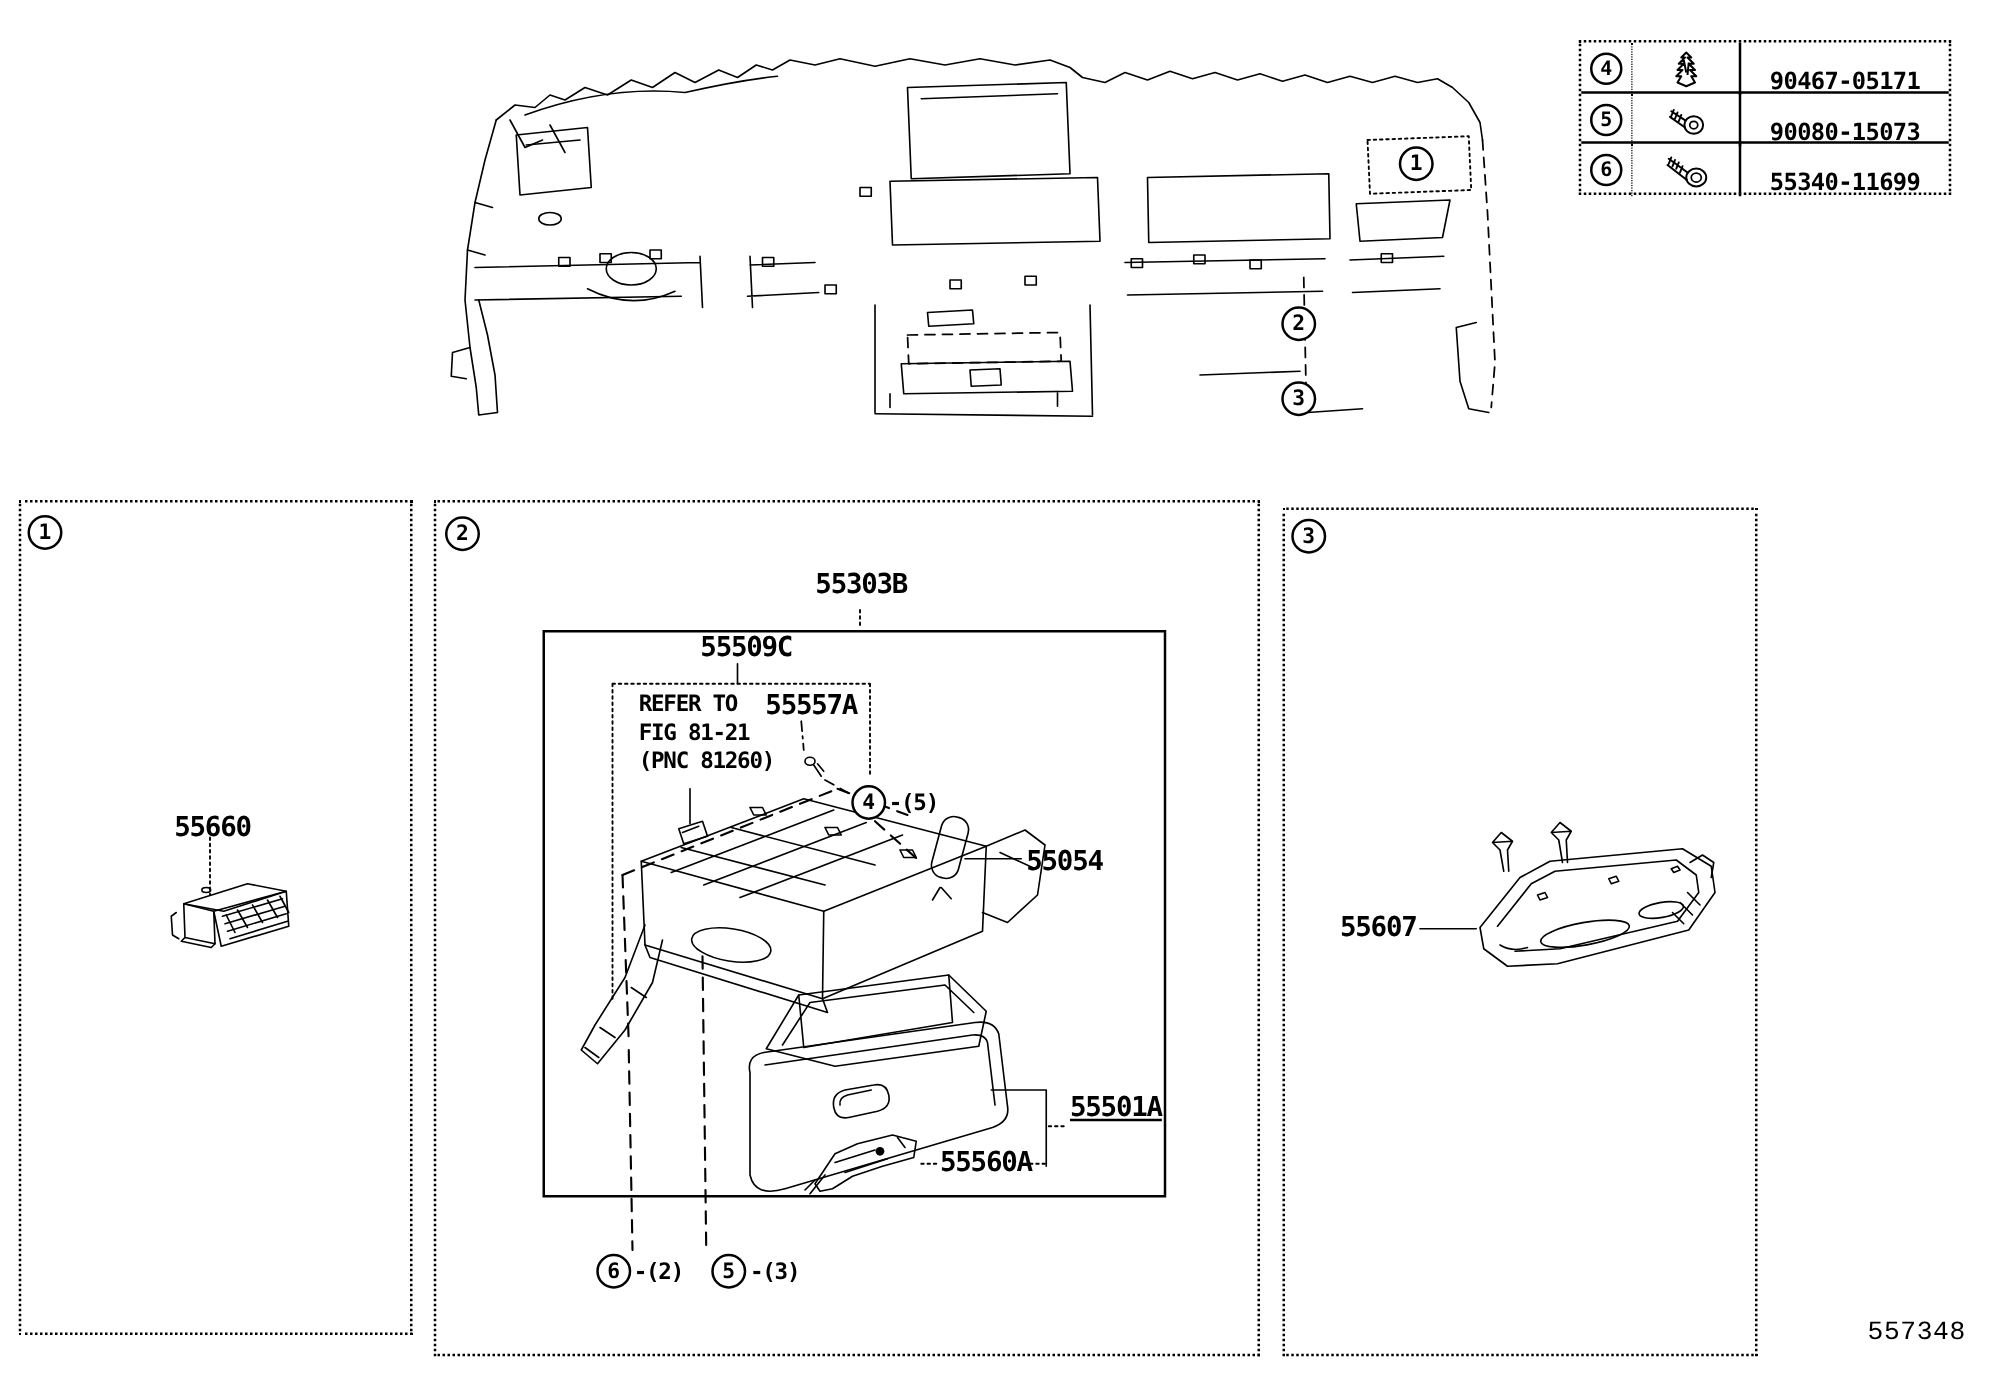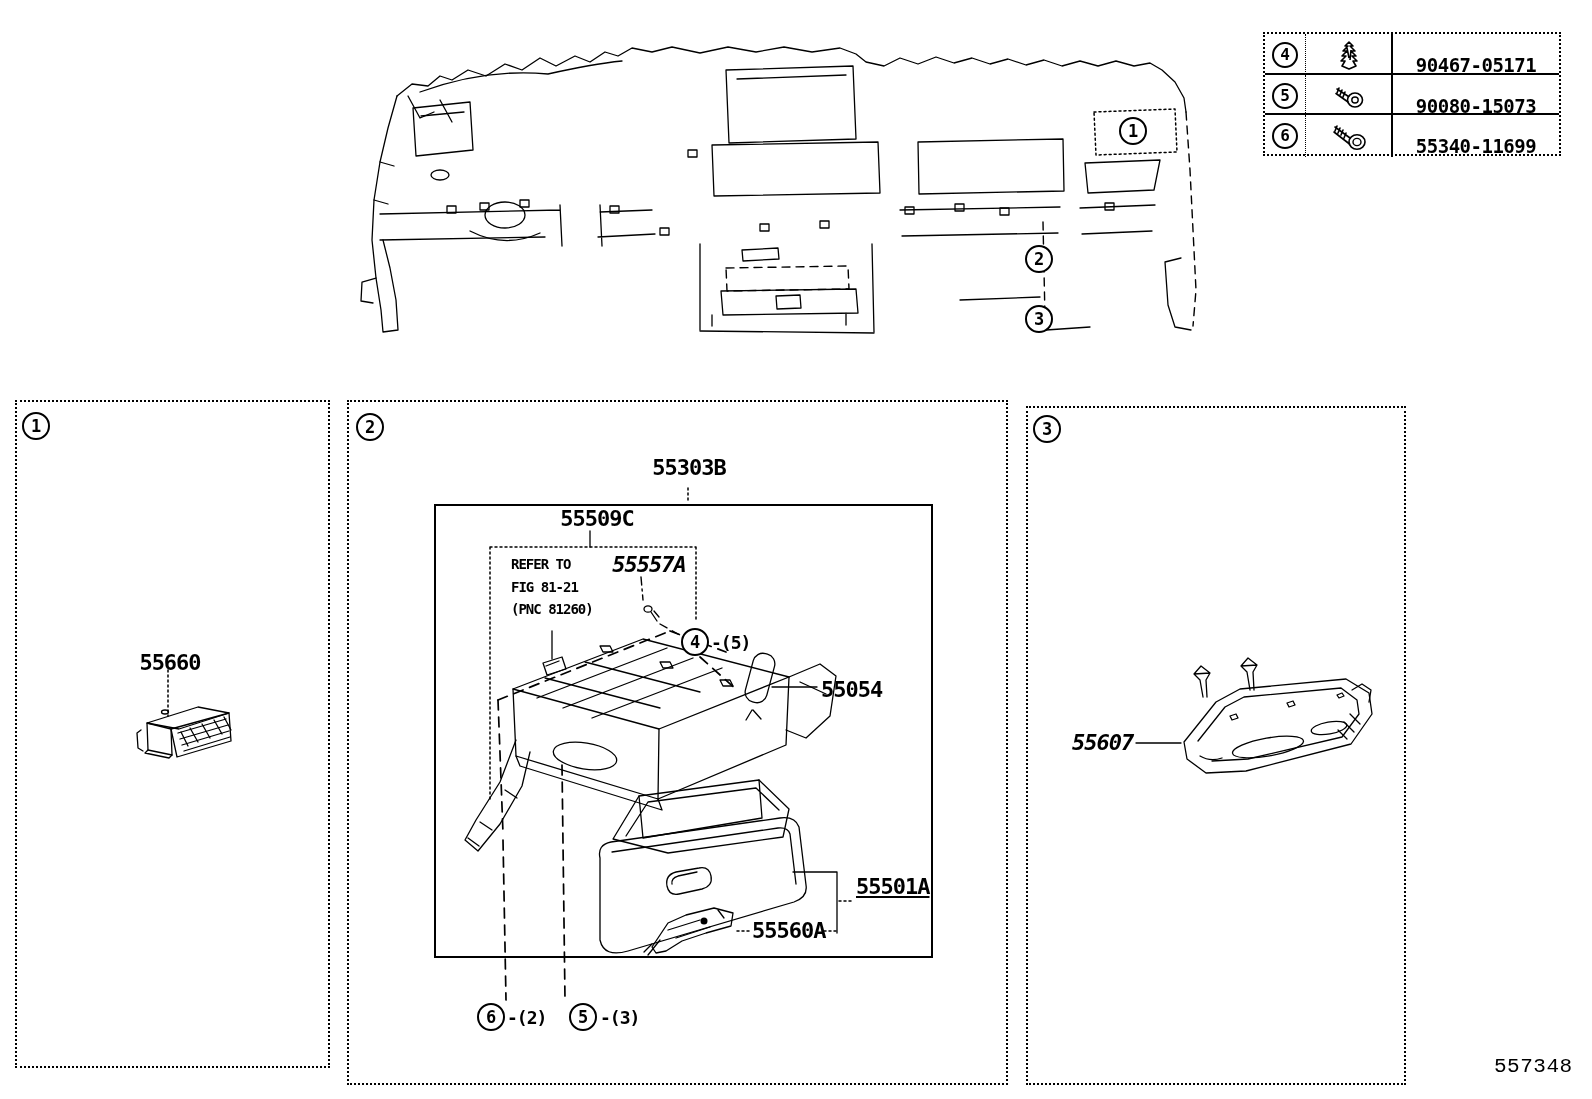--- a/index.html
+++ b/index.html
@@ -11,21 +11,21 @@
     fill:none;stroke:#000;stroke-width:1.3;stroke-linecap:round;stroke-linejoin:round;}
   svg.art .dash{stroke-dasharray:10 7;stroke-width:1.7;}
   svg.art .dash6{stroke-dasharray:8 6;stroke-width:1.4;}
   svg.art .dot{stroke-dasharray:2 3;stroke-width:1.5;}
   svg.art .dashdot{stroke-dasharray:8 4 2 4;stroke-width:1.4;}
   .partbox{position:absolute;border:2px dotted #000;box-sizing:border-box;background:transparent;}
   .innerbox{position:absolute;border:2.5px solid #000;box-sizing:border-box;}
   .lbl{position:absolute;font-weight:bold;font-size:22px;letter-spacing:-1px;line-height:1;
        white-space:nowrap;transform:translateX(-50%);}
   .lbl.la{transform:none;}
-  .note{position:absolute;font-weight:bold;font-size:14px;line-height:22.5px;letter-spacing:-1px;white-space:nowrap;}
+  .note{position:absolute;font-weight:bold;font-size:18px;line-height:22.5px;letter-spacing:-1px;white-space:nowrap;}
   .note span{display:block;}
   .callout{position:absolute;width:28px;height:28px;border:2.4px solid #000;border-radius:50%;
        background:#fff;display:flex;align-items:center;justify-content:center;
        font-size:17px;font-weight:bold;box-sizing:border-box;line-height:1;}
   .qty{position:absolute;font-size:18px;font-weight:bold;letter-spacing:-1px;line-height:1;white-space:nowrap;}
   .fig{position:absolute;left:1494px;top:1056px;font-size:21px;line-height:1;letter-spacing:0.5px;font-family:Liberation Mono, monospace;}
   
   .ftable{position:absolute;left:1263px;top:32px;width:298px;border:2px dotted #000;box-sizing:border-box;background:#fff;}
   .frow{display:grid;grid-template-columns:41px 87px 1fr;height:38.5px;border-bottom:2.5px solid #000;}
   .frow.last{border-bottom:none;}
@@ -245,25 +245,25 @@
     </div>
   <div class="qty" style="left:507px;top:1009px;">-(2)</div>
   <div class="callout" style="left:569px;top:1003px;">
       <span>5</span>
     </div>
   <div class="qty" style="left:600px;top:1009px;">-(3)</div>
 
   <div class="lbl" style="left:170px;top:652px;">55660</div>
   <div class="lbl" style="left:689px;top:457px;">55303B</div>
   <div class="lbl" style="left:597px;top:508px;">55509C</div>
-  <div class="lbl" style="left:649px;top:554px;font-style:italic;">55557A</div>
+  <div class="lbl" style="left:649px;top:554px;">55557A</div>
   <div class="lbl la" style="left:821px;top:679px;">55054</div>
   <div class="lbl la" style="left:856px;top:876px;text-decoration:underline;">55501A</div>
   <div class="lbl la" style="left:752px;top:920px;">55560A</div>
-  <div class="lbl la" style="left:1072px;top:732px;font-style:italic;">55607</div>
+  <div class="lbl la" style="left:1072px;top:732px;">55607</div>
 
   <div class="note" style="left:511px;top:553px;">
     <span>REFER TO</span>
     <span>FIG 81-21</span>
     <span>(PNC 81260)</span>
   </div>
 
   <div class="fig">557348</div>
 
 </div>

